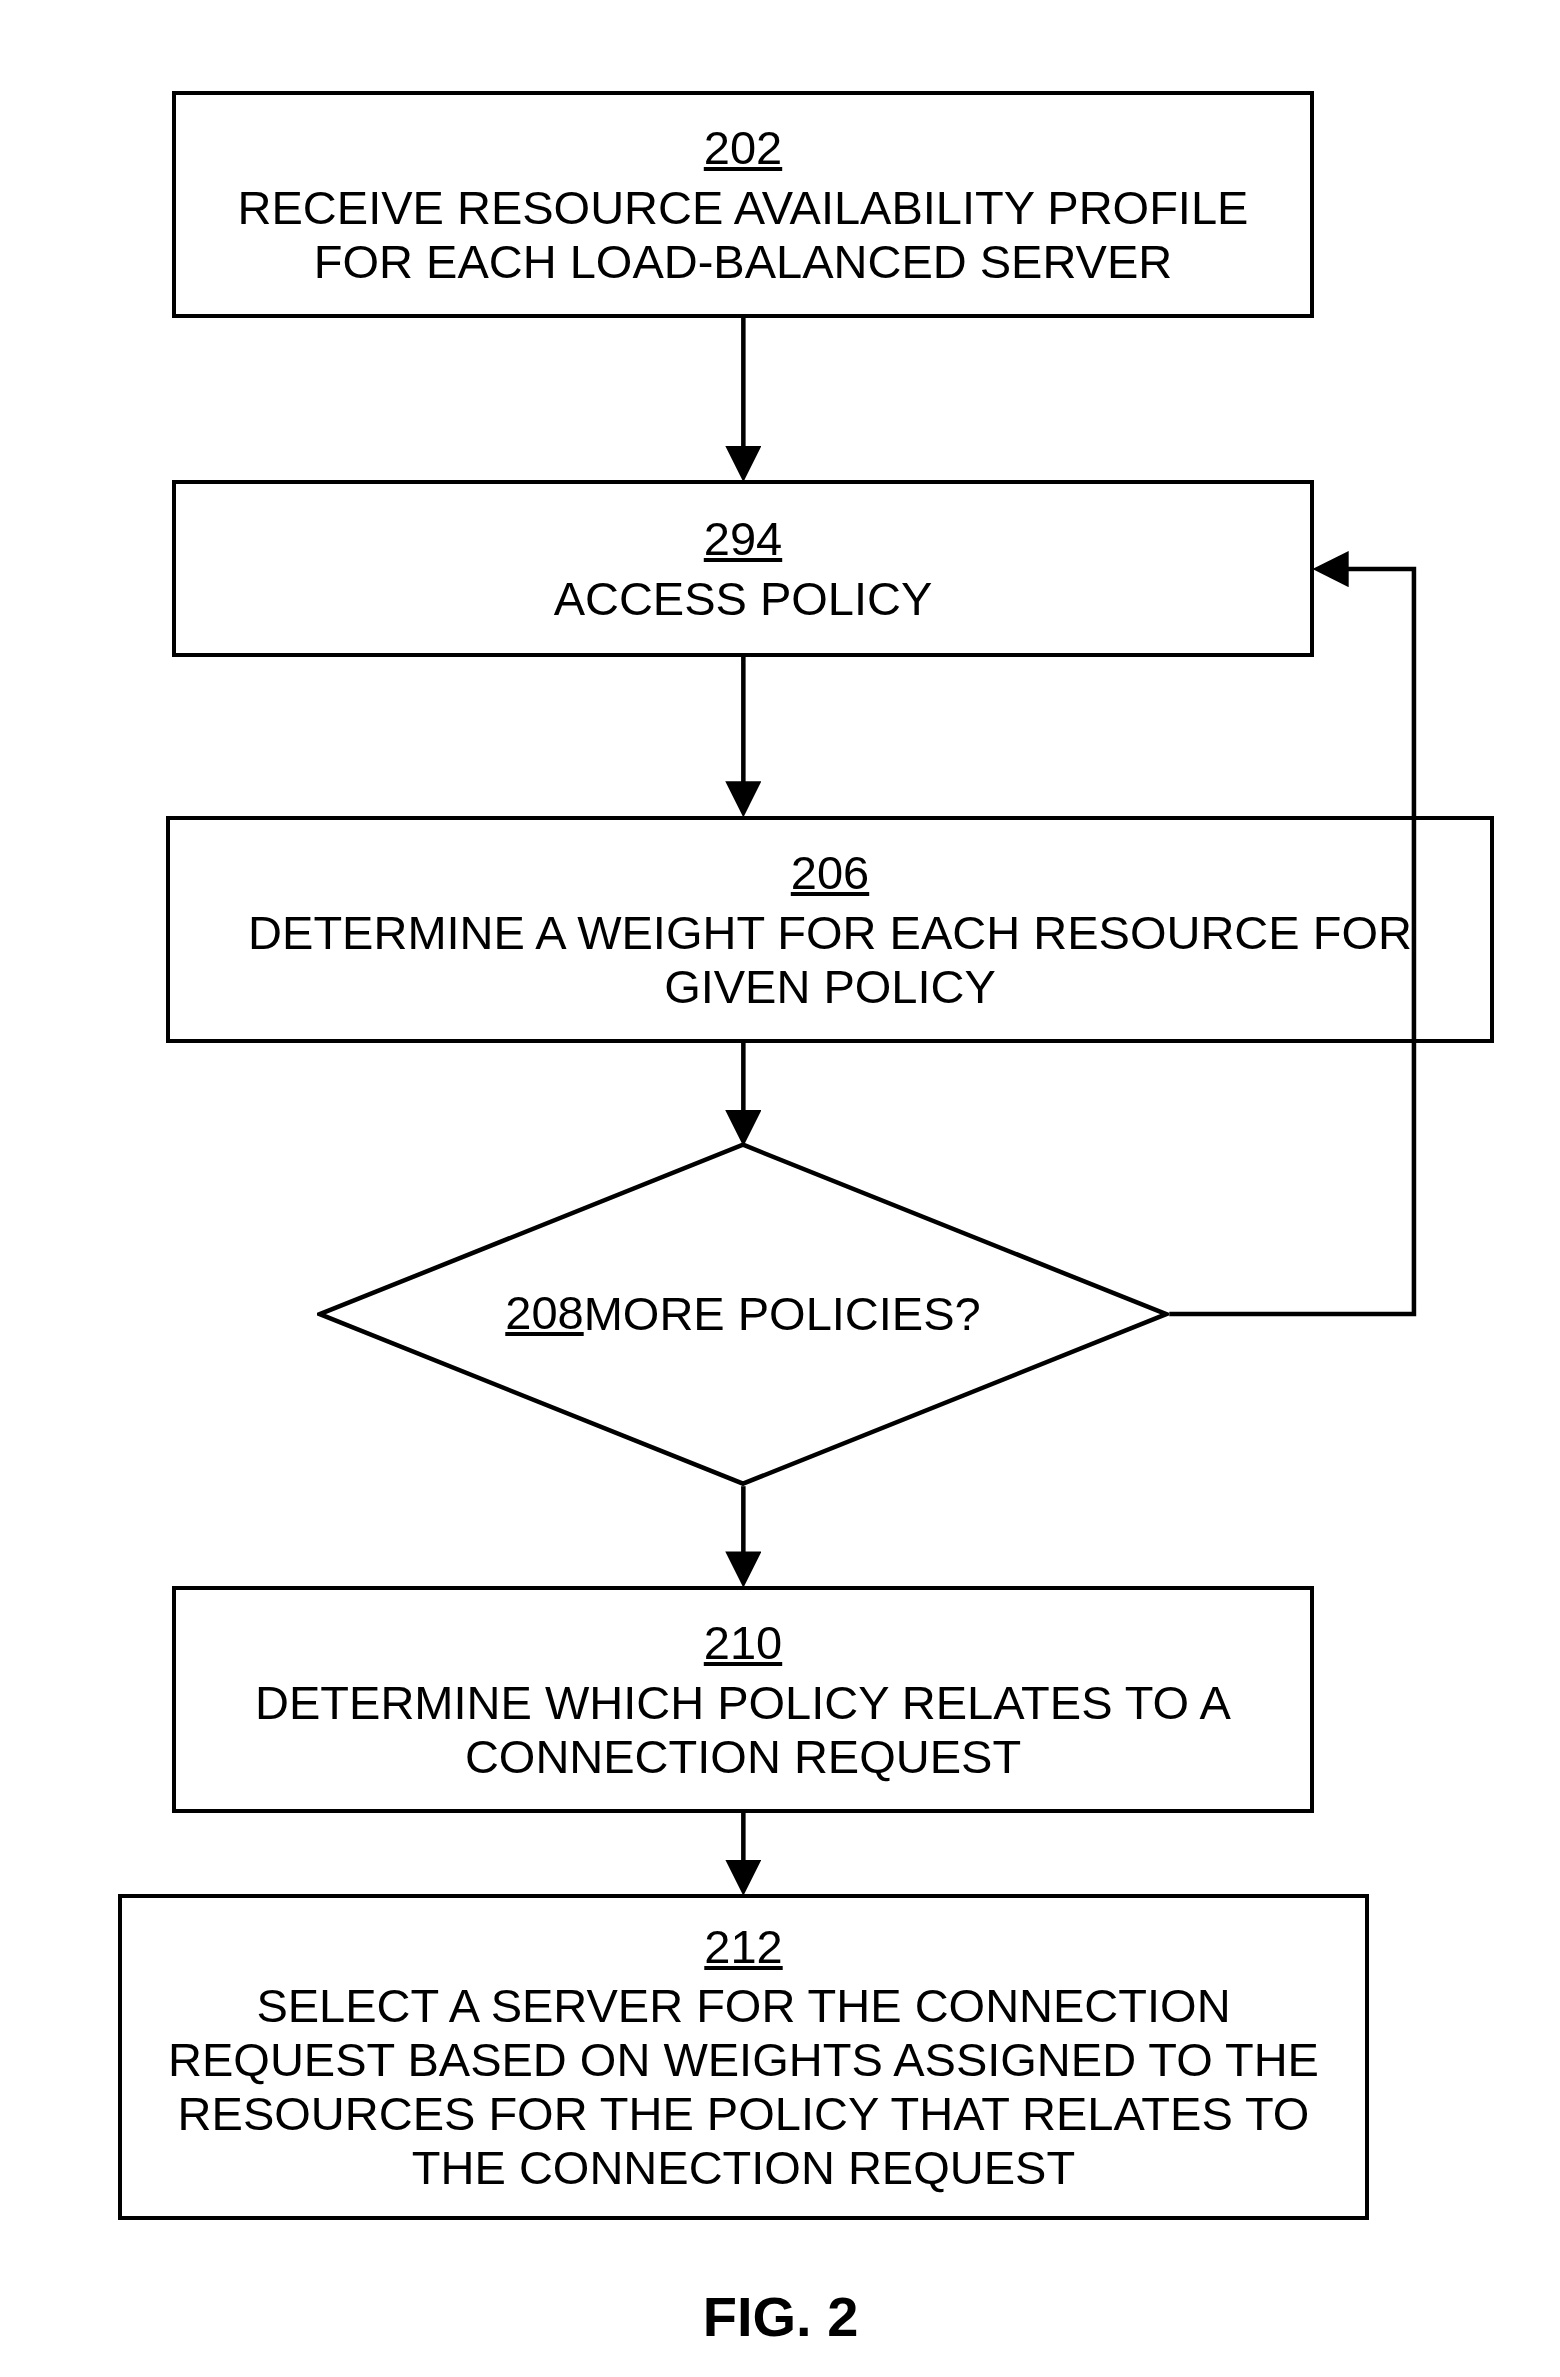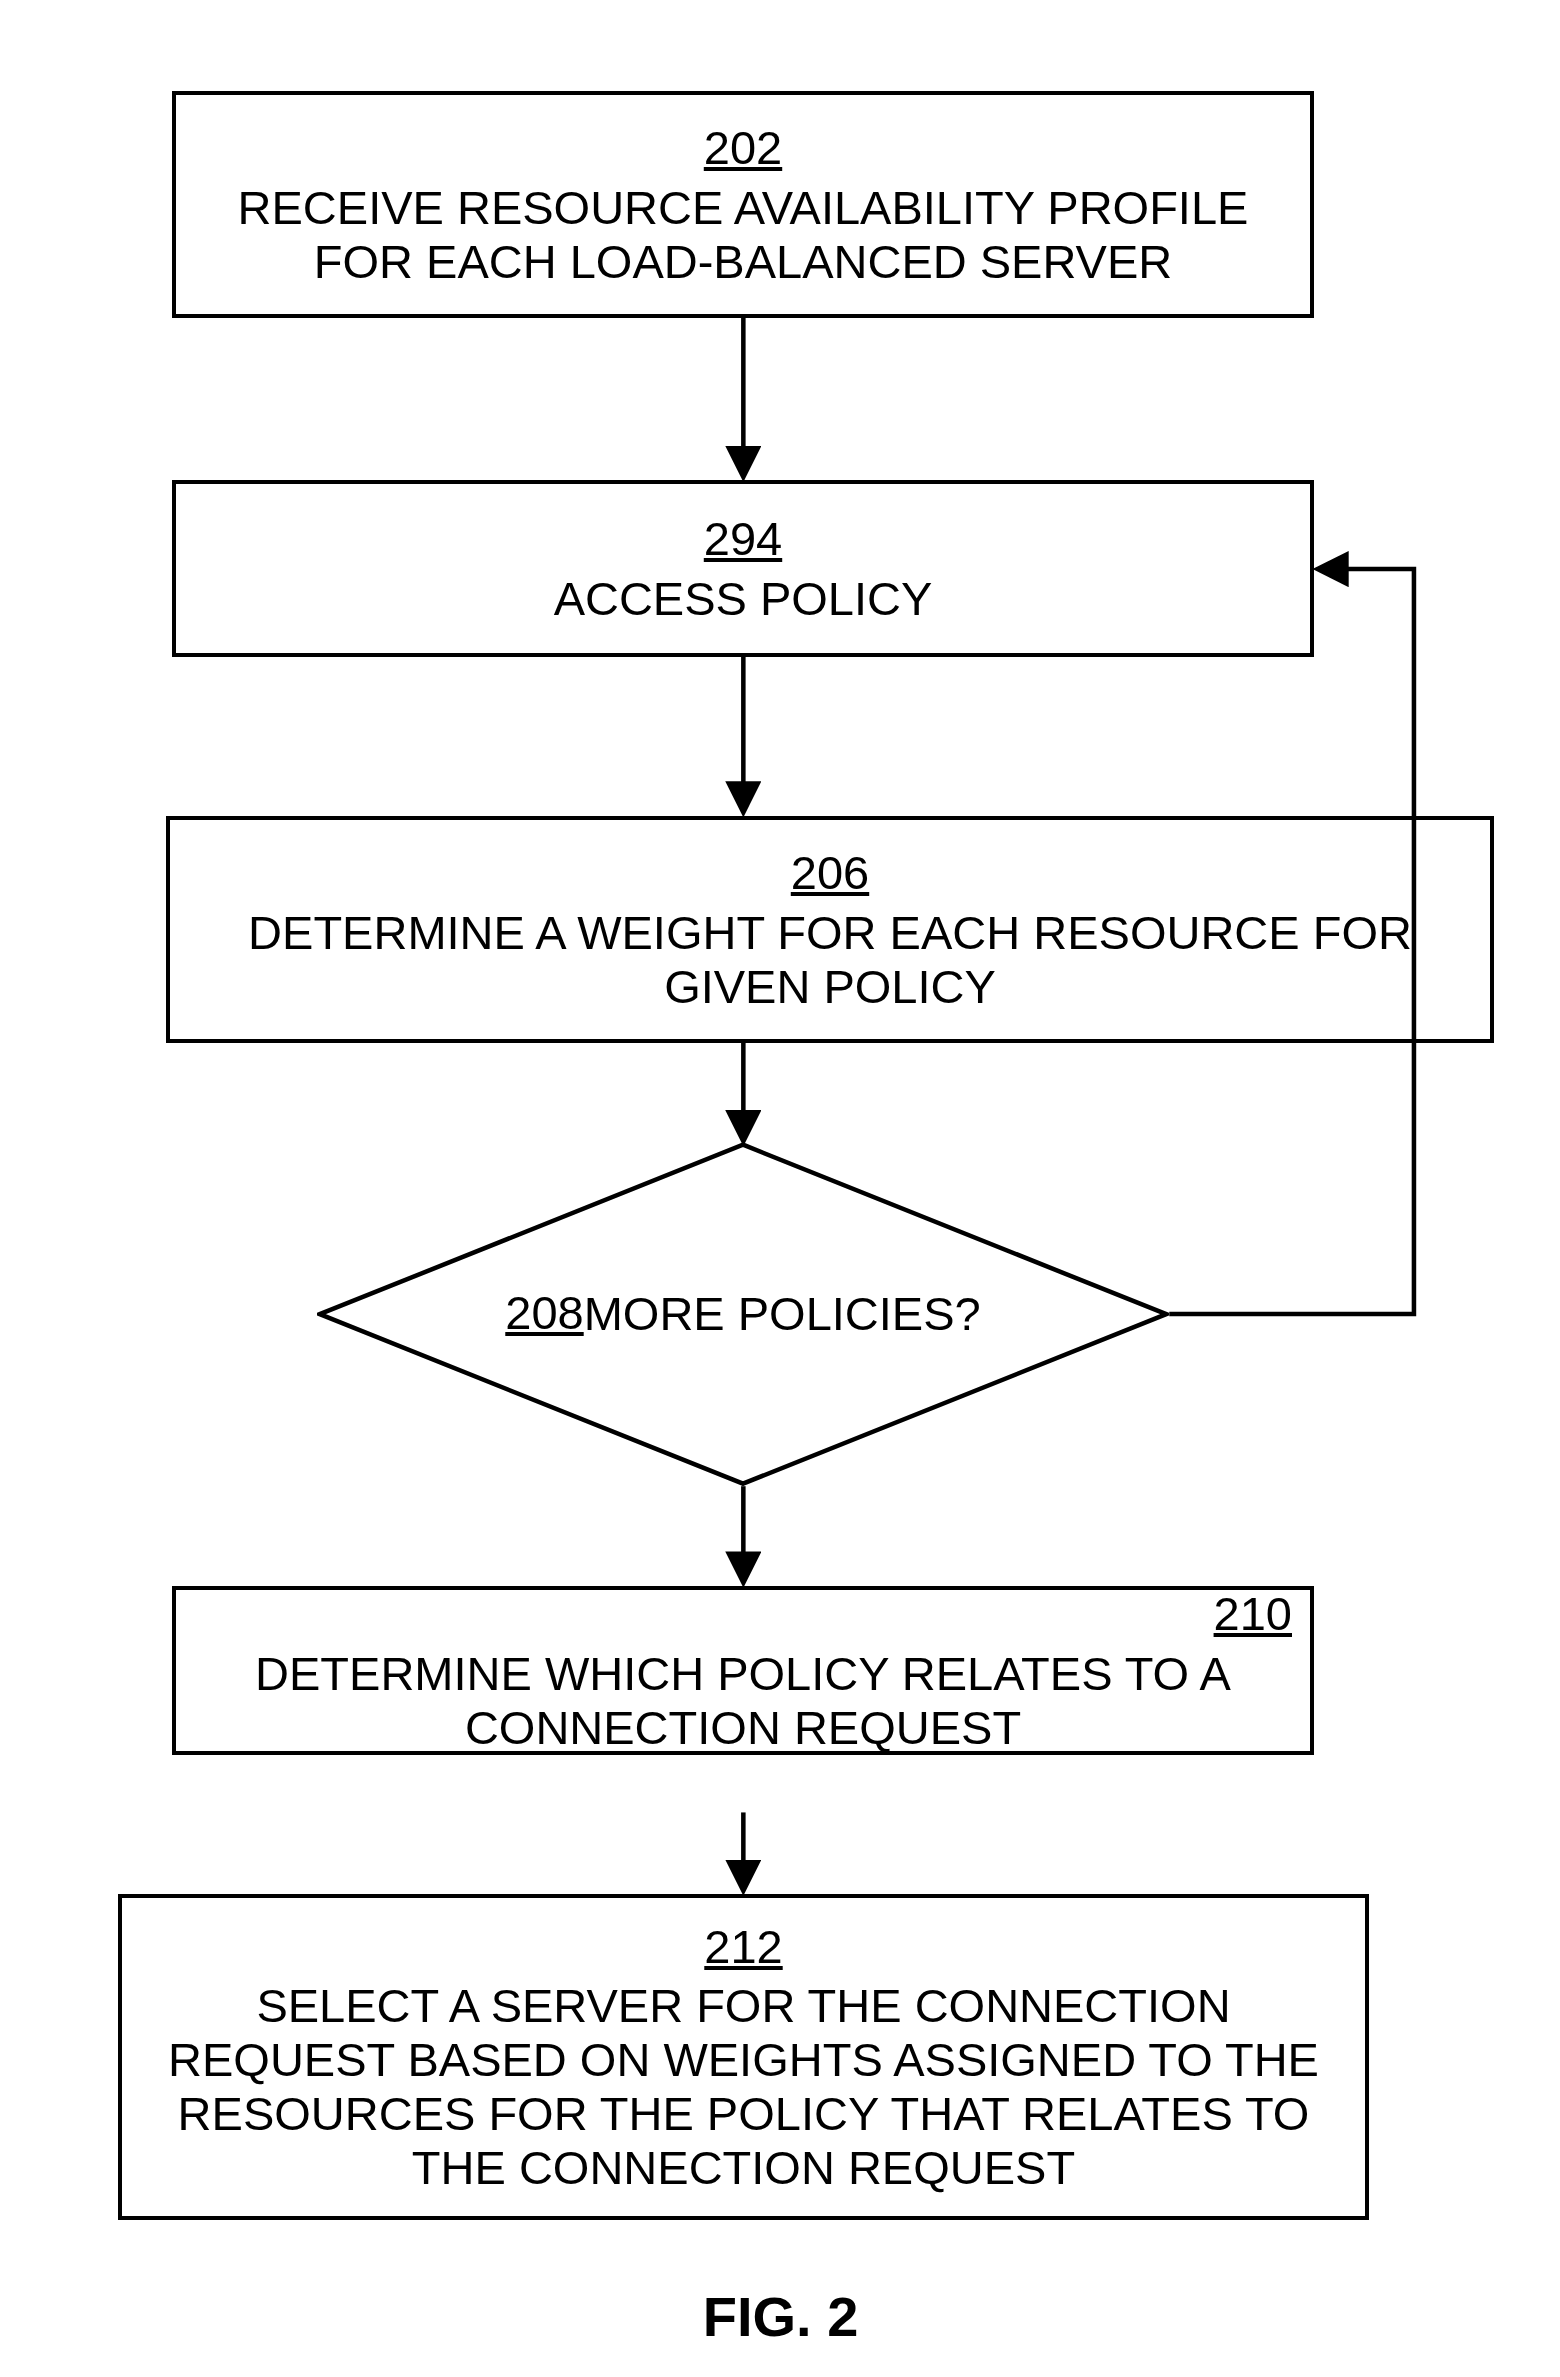--- a/index.html
+++ b/index.html
@@ -100,21 +100,21 @@
   <div class="diamond-wrap" style="left:317px; top:1142px; width:852px; height:344px;">
     <svg class="diamond-shape" viewBox="0 0 940 380" preserveAspectRatio="none">
       <polygon points="470,3 937,190 470,377 3,190" fill="#ffffff" stroke="#000000" stroke-width="5"></polygon>
     </svg>
     <div class="diamond-content">
       <div class="num">208</div>
       <div class="txt">MORE POLICIES?</div>
     </div>
   </div>
 
-  <div class="box" style="left:172px; top:1586px; width:1142px; height:169px;align-items:flex-end;">
+  <div class="box" style="left:172px; top:1586px; width:1142px; height:227px;">
     <div class="num">210</div>
     <div class="txt">DETERMINE WHICH POLICY RELATES TO A CONNECTION REQUEST</div>
   </div>
 
   <div class="box" style="left:118px; top:1894px; width:1251px; height:326px;">
     <div class="num">212</div>
     <div class="txt">SELECT A SERVER FOR THE CONNECTION REQUEST BASED ON WEIGHTS ASSIGNED TO THE RESOURCES FOR THE POLICY THAT RELATES TO THE CONNECTION REQUEST</div>
   </div>
 
   <div class="fig-label" style="left:0px; top:2284px; width:1561px;">FIG. 2</div>

